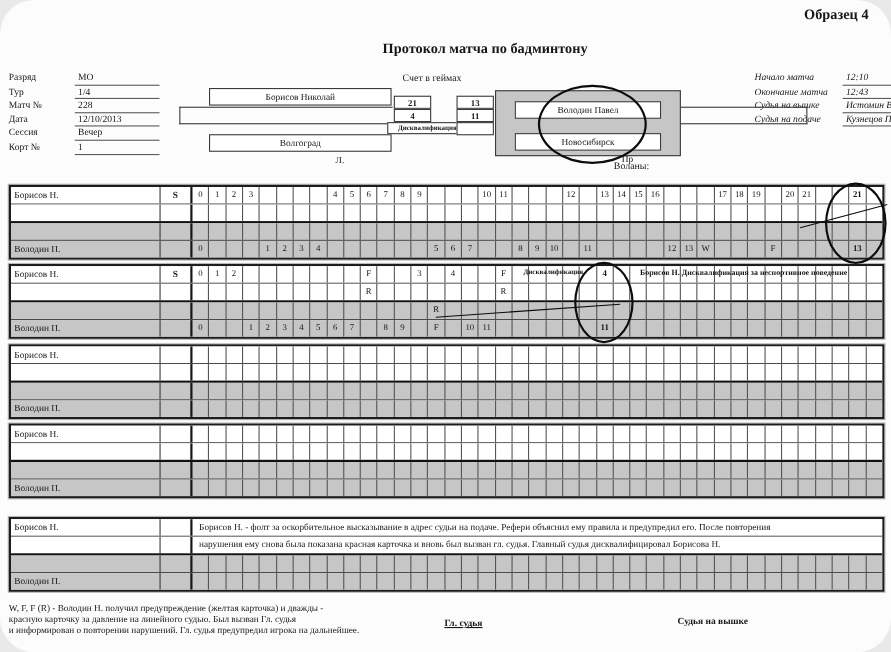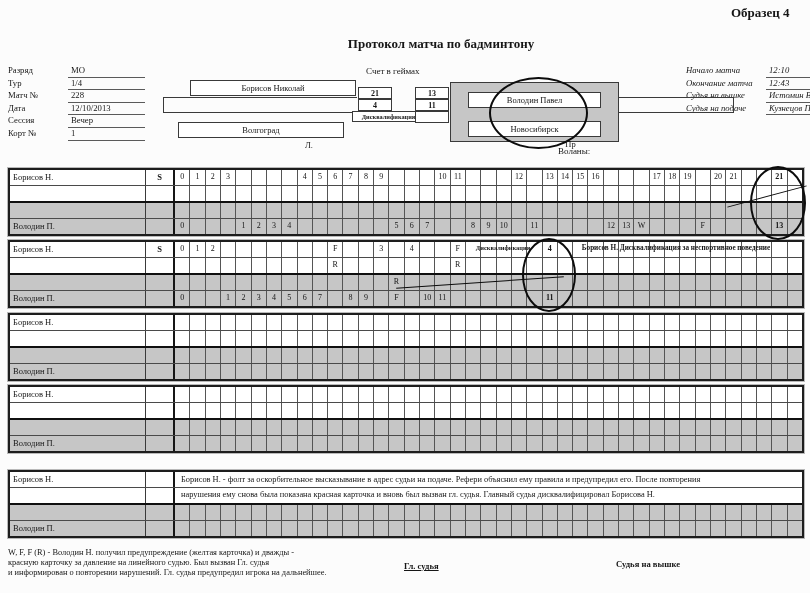--- a/index.html
+++ b/index.html
@@ -1,17 +1,17 @@
 <!DOCTYPE html>
 <html><head>
 <meta charset="utf-8">
 <style>
   html,body{margin:0;padding:0;background:#e9e9e9;}
   .page{position:relative;width:810px;height:593px;background:#fcfcfc;
-        font-family:"Liberation Serif","DejaVu Serif",serif;color:#161616;overflow:hidden;}
+        font-family:"Liberation Serif","DejaVu Serif",serif;color:#161616;overflow:hidden;border-radius:31px;}
   .abs{position:absolute;}
   .b{font-weight:bold;}
   .ctr{text-align:center;margin-left:36px;}
   .box{position:absolute;border:1px solid #3a3a3a;background:#fff;text-align:center;
        font-size:8.5px;line-height:14px;box-sizing:border-box;overflow:visible;white-space:nowrap;}
   .bracket{position:absolute;border:1px solid #3a3a3a;box-sizing:border-box;}
   .grayblock{position:absolute;background:#c6c6c6;border:1px solid #3a3a3a;box-sizing:border-box;}
   .meta-row{display:flex;height:12.6px;font-size:8.7px;line-height:11px;}
   .meta-label{display:inline-block;}
   .meta-value{display:inline-block;border-bottom:1px solid #5a5a5a;padding-left:3px;}
@@ -94,21 +94,21 @@
         <span class="meta-value">Кузнецов П.</span>
       </div>
     </div>
 
   <div class="abs" style="left:366px;top:66px;font-size:9px;">Счет в геймах</div>
 
   <div class="bracket" style="left:163px;top:97px;width:194px;height:16px;border-right:none;"></div>
   <div class="bracket" style="left:450px;top:97px;width:284px;height:16px;border-left:none;"></div>
 
   <div class="box" style="left:190px;top:80px;width:166px;height:16px;">Борисов Николай</div>
-  <div class="box" style="left:178px;top:122px;width:166px;height:16px;">Волгоград</div>
+  <div class="box" style="left:190px;top:122px;width:166px;height:16px;">Волгоград</div>
   <div class="abs ctr" style="left:190px;top:140px;width:166px;font-size:8.5px;">Л.</div>
 
   <div class="box b" style="left:358px;top:87px;width:34px;height:12px;font-size:8px;line-height:11px;">21</div>
   <div class="box b" style="left:358px;top:99px;width:34px;height:12px;font-size:8px;line-height:11px;">4</div>
   <div class="box b" style="left:352px;top:111px;width:73px;height:11px;font-size:6.3px;line-height:10px;">Дисквалификация</div>
 
   <div class="box b" style="left:415px;top:87px;width:34px;height:12px;font-size:8px;line-height:11px;">13</div>
   <div class="box b" style="left:415px;top:99px;width:34px;height:12px;font-size:8px;line-height:11px;">11</div>
   <div class="box b" style="left:415px;top:111px;width:34px;height:12px;font-size:8px;line-height:11px;"></div>
 

